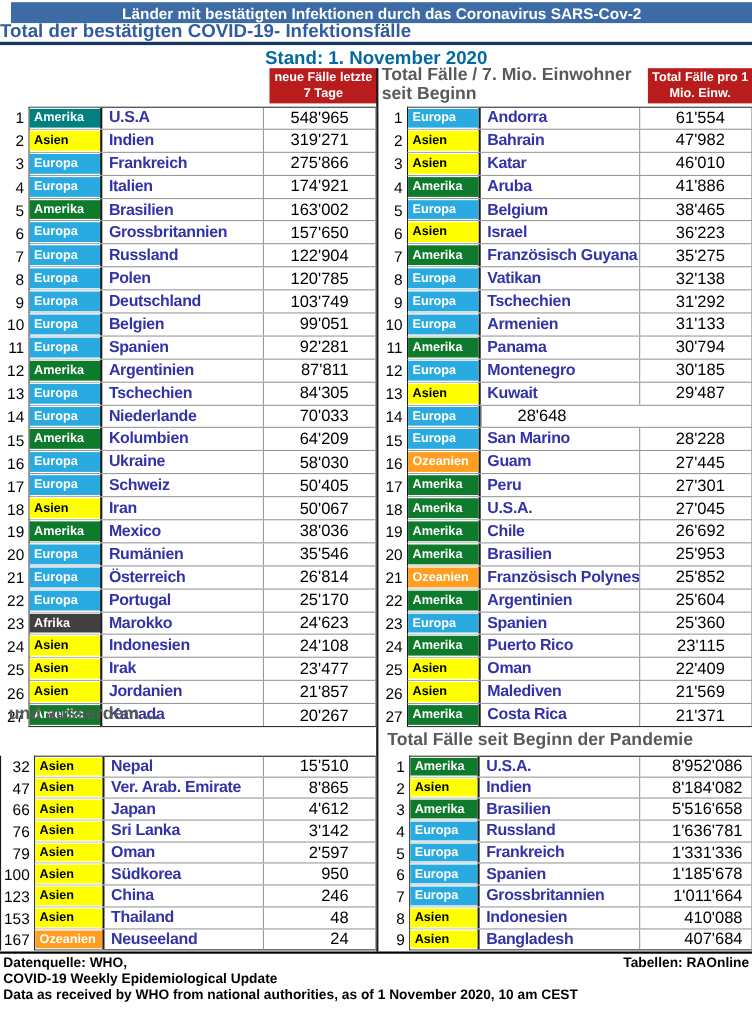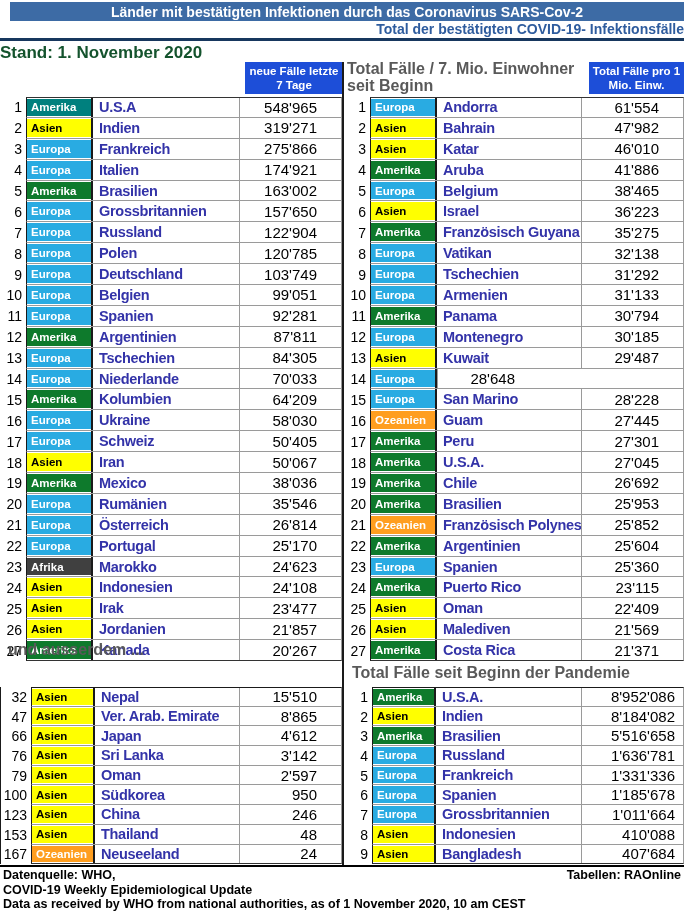--- a/index.html
+++ b/index.html
@@ -2,33 +2,33 @@
 <html><head>
 <meta charset="utf-8">
 <style>
   html,body{margin:0;padding:0;background:#ffffff;}
   .page{position:relative;width:684px;height:918px;background:#ffffff;
         font-family:"Liberation Sans",sans-serif;overflow:hidden;}
 
   .topbar{position:absolute;left:10px;top:2px;width:674px;height:19px;
           background:#3d6ba5;color:#ffffff;font-weight:bold;font-size:14px;
           display:flex;align-items:center;justify-content:center;white-space:nowrap;}
-  .subtitle{position:absolute;left:0;top:20px;width:684px;text-align:right;
-          color:#2e5c9e;font-weight:bold;font-size:14px;line-height:18px;}
+  .subtitle{position:absolute;left:0;top:20px;width:684px;text-align:left;
+          color:#2e5c9e;font-weight:bold;font-size:17px;line-height:18px;}
   .rule{position:absolute;left:0;top:38px;width:684px;height:2.5px;background:#17375e;}
-  .datestamp{position:absolute;left:0;top:43px;width:684px;
-          color:#14532d;font-weight:bold;font-size:17px;line-height:20px;}
+  .datestamp{position:absolute;left:0;top:43px;width:684px;text-align:center;
+          color:#0369a1;font-weight:bold;font-size:17px;line-height:20px;}
 
   .sec-title{position:absolute;color:#595959;font-weight:bold;font-size:17px;line-height:17px;}
   .sec-title.left7{left:8px;top:72px;}
   .sec-title.right2{left:347px;top:61px;font-size:16px;line-height:16.5px;}
   .sec-title.bl{left:8px;top:641px;font-size:16px;}
   .sec-title.br{left:352px;top:664px;font-size:16px;}
 
-  .graybox{position:absolute;top:62px;height:32px;background:#1d4ed8;color:#ffffff;
+  .graybox{position:absolute;top:62px;height:32px;background:#b91c1c;color:#ffffff;
            font-weight:bold;font-size:11.5px;line-height:14px;text-align:center;
            display:flex;flex-direction:column;justify-content:center;box-sizing:border-box;}
   .graybox.gl{left:245px;width:98px;}
   .graybox.gr{left:589px;width:95px;}
 
   .divider{position:absolute;left:341.5px;top:62px;width:2px;height:803px;background:#1a1a1a;}
   .footrule{position:absolute;left:0;top:864.5px;width:684px;height:2.5px;background:#000000;}
 
   .dtable{position:absolute;}
   .t-topleft{left:0;top:97px;width:342px;}

